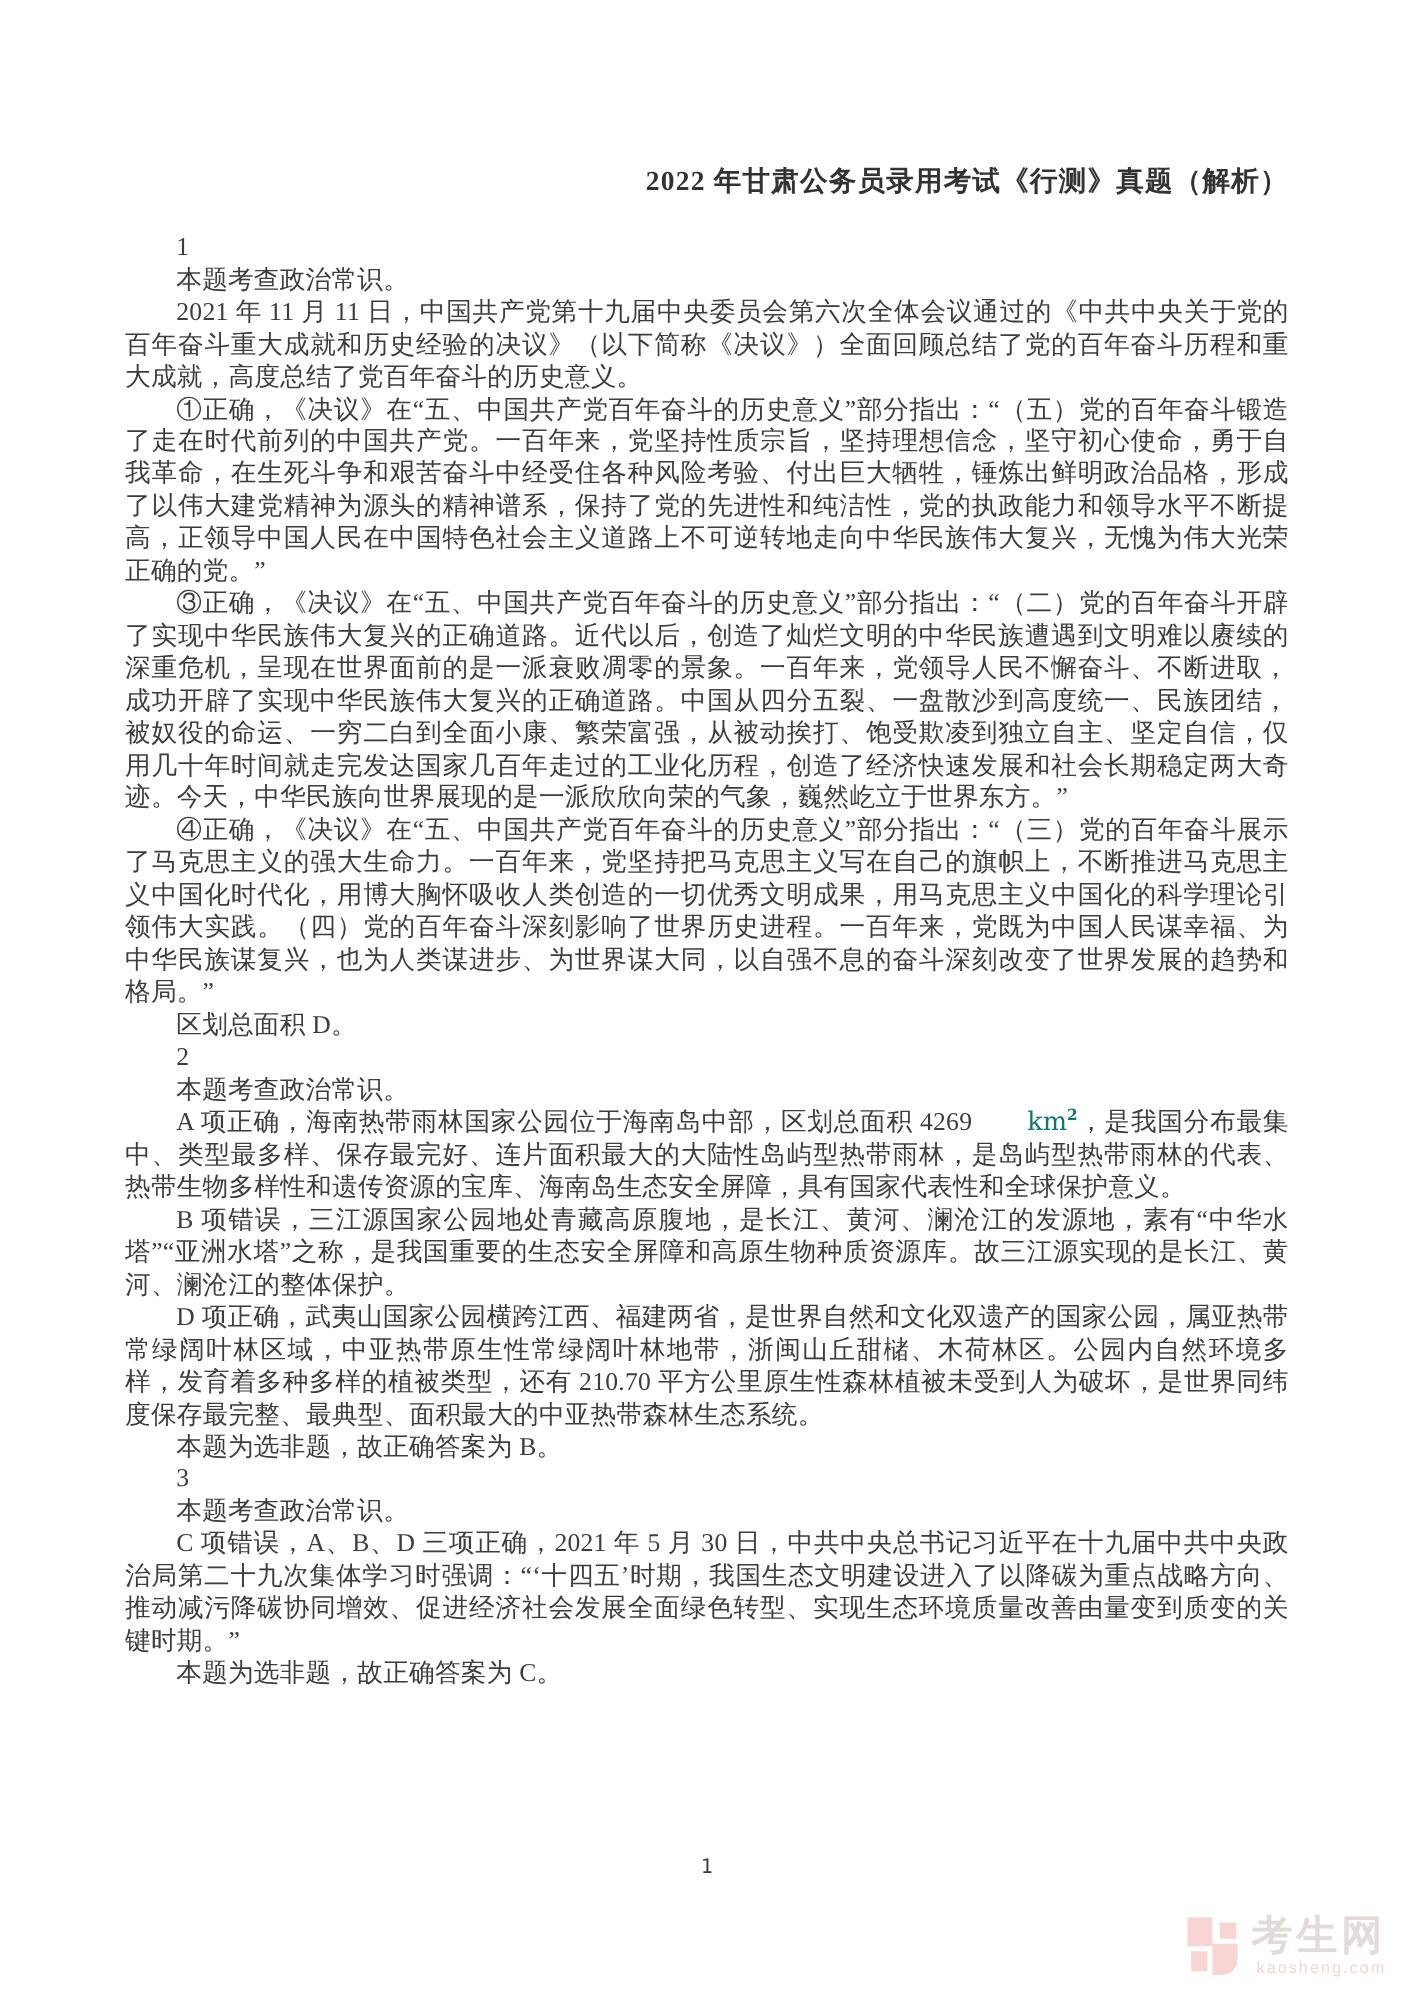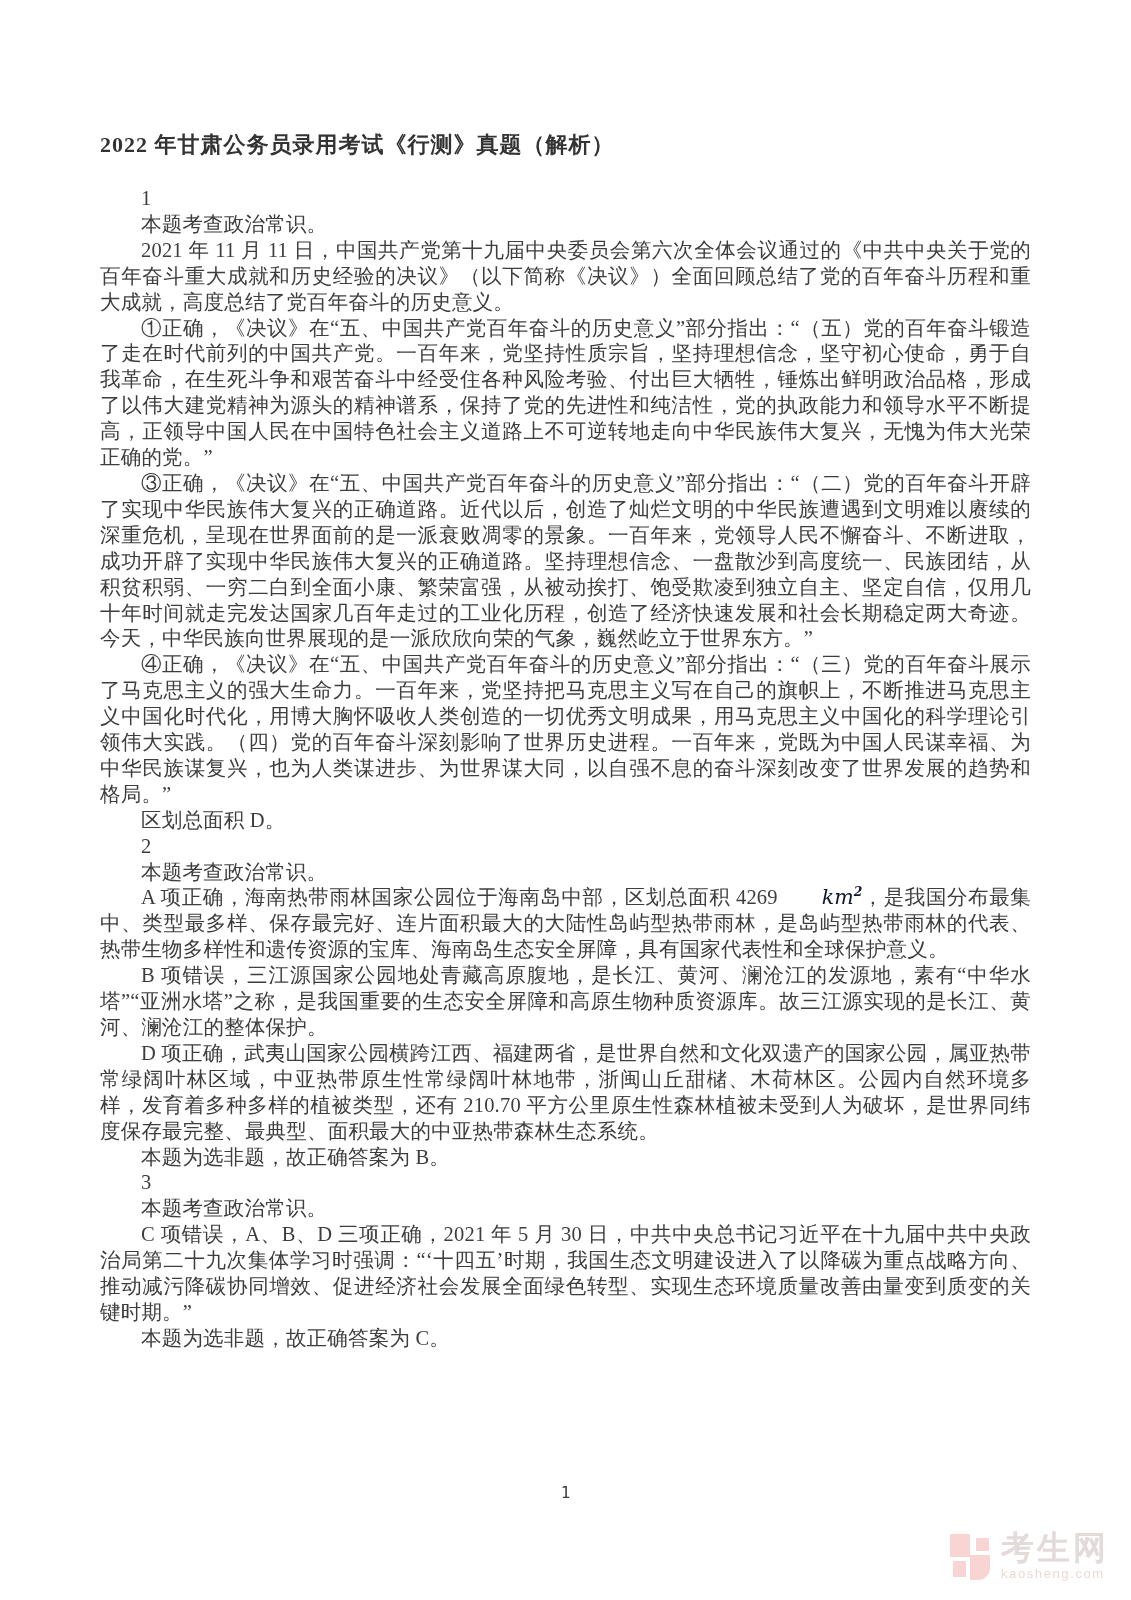--- a/index.html
+++ b/index.html
@@ -15,37 +15,36 @@
   .content {
     position: absolute;
     left: 100px;
     top: 130px;
     width: 931px;
   }
   .doc-title {
     margin: 0 0 26px 0;
     font-size: 22px;
     font-weight: bold;
-    text-align: left;
+    text-align: right;
     color: #333333;
     letter-spacing: 1px;
   }
   .para {
     margin: 0;
     font-size: 20.5px;
     line-height: 25.9px;
     text-align: justify;
     text-indent: 2em;
     letter-spacing: 0.2px;
     word-break: break-all;
   }
   .q-num { text-align: left; }
   .formula {
-    font-style: italic;
-    color: #0f172a;
+    color: #0f766e;
     font-family: "DejaVu Serif", serif;
     letter-spacing: 0;
     padding-left: 44px;
   }
   .formula sup {
     font-size: 0.6em;
     font-weight: bold;
     vertical-align: super;
     line-height: 0;
   }
@@ -81,35 +80,36 @@
     letter-spacing: 3px;
     color: #e3dbd9;
     text-align: right;
   }
   .wm-domain {
     margin-top: 3px;
     font-family: "Liberation Sans", sans-serif;
     font-size: 13px;
     letter-spacing: 1.6px;
     color: #ecd8d4;
+    text-align: right;
   }
 </style>
 </head>
 <body>
 
 <div class="page">
   <div class="content">
 
     <h1 class="doc-title">2022 年甘肃公务员录用考试《行测》真题（解析）</h1>
 
     <p class="para q-num">1</p>
     <p class="para">本题考查政治常识。</p>
     <p class="para">2021 年 11 月 11 日，中国共产党第十九届中央委员会第六次全体会议通过的《中共中央关于党的百年奋斗重大成就和历史经验的决议》（以下简称《决议》）全面回顾总结了党的百年奋斗历程和重大成就，高度总结了党百年奋斗的历史意义。</p>
     <p class="para">①正确，《决议》在“五、中国共产党百年奋斗的历史意义”部分指出：“（五）党的百年奋斗锻造了走在时代前列的中国共产党。一百年来，党坚持性质宗旨，坚持理想信念，坚守初心使命，勇于自我革命，在生死斗争和艰苦奋斗中经受住各种风险考验、付出巨大牺牲，锤炼出鲜明政治品格，形成了以伟大建党精神为源头的精神谱系，保持了党的先进性和纯洁性，党的执政能力和领导水平不断提高，正领导中国人民在中国特色社会主义道路上不可逆转地走向中华民族伟大复兴，无愧为伟大光荣正确的党。”</p>
-    <p class="para">③正确，《决议》在“五、中国共产党百年奋斗的历史意义”部分指出：“（二）党的百年奋斗开辟了实现中华民族伟大复兴的正确道路。近代以后，创造了灿烂文明的中华民族遭遇到文明难以赓续的深重危机，呈现在世界面前的是一派衰败凋零的景象。一百年来，党领导人民不懈奋斗、不断进取，成功开辟了实现中华民族伟大复兴的正确道路。坚持理想信念、一盘散沙到高度统一、民族团结，从积贫积弱、一穷二白到全面小康、繁荣富强，从被动挨打、饱受欺凌到独立自主、坚定自信，仅用几十年时间就走完发达国家几百年走过的工业化历程，创造了经济快速发展和社会长期稳定两大奇迹。今天，中华民族向世界展现的是一派欣欣向荣的气象，巍然屹立于世界东方。”</p>
+    <p class="para">③正确，《决议》在“五、中国共产党百年奋斗的历史意义”部分指出：“（二）党的百年奋斗开辟了实现中华民族伟大复兴的正确道路。近代以后，创造了灿烂文明的中华民族遭遇到文明难以赓续的深重危机，呈现在世界面前的是一派衰败凋零的景象。一百年来，党领导人民不懈奋斗、不断进取，成功开辟了实现中华民族伟大复兴的正确道路。中国从四分五裂、一盘散沙到高度统一、民族团结，被奴役的命运、一穷二白到全面小康、繁荣富强，从被动挨打、饱受欺凌到独立自主、坚定自信，仅用几十年时间就走完发达国家几百年走过的工业化历程，创造了经济快速发展和社会长期稳定两大奇迹。今天，中华民族向世界展现的是一派欣欣向荣的气象，巍然屹立于世界东方。”</p>
     <p class="para">④正确，《决议》在“五、中国共产党百年奋斗的历史意义”部分指出：“（三）党的百年奋斗展示了马克思主义的强大生命力。一百年来，党坚持把马克思主义写在自己的旗帜上，不断推进马克思主义中国化时代化，用博大胸怀吸收人类创造的一切优秀文明成果，用马克思主义中国化的科学理论引领伟大实践。（四）党的百年奋斗深刻影响了世界历史进程。一百年来，党既为中国人民谋幸福、为中华民族谋复兴，也为人类谋进步、为世界谋大同，以自强不息的奋斗深刻改变了世界发展的趋势和格局。”</p>
     <p class="para">区划总面积 D。</p>
 
     <p class="para q-num">2</p>
     <p class="para">本题考查政治常识。</p>
     <p class="para"><span>A 项正确，海南热带雨林国家公园位于海南岛中部，区划总面积 4269</span><span class="formula"><span>km</span><sup>2</sup></span><span>，是我国分布最集中、类型最多样、保存最完好、连片面积最大的大陆性岛屿型热带雨林，是岛屿型热带雨林的代表、热带生物多样性和遗传资源的宝库、海南岛生态安全屏障，具有国家代表性和全球保护意义。</span></p>
     <p class="para">B 项错误，三江源国家公园地处青藏高原腹地，是长江、黄河、澜沧江的发源地，素有“中华水塔”“亚洲水塔”之称，是我国重要的生态安全屏障和高原生物种质资源库。故三江源实现的是长江、黄河、澜沧江的整体保护。</p>
     <p class="para">D 项正确，武夷山国家公园横跨江西、福建两省，是世界自然和文化双遗产的国家公园，属亚热带常绿阔叶林区域，中亚热带原生性常绿阔叶林地带，浙闽山丘甜槠、木荷林区。公园内自然环境多样，发育着多种多样的植被类型，还有 210.70 平方公里原生性森林植被未受到人为破坏，是世界同纬度保存最完整、最典型、面积最大的中亚热带森林生态系统。</p>
     <p class="para">本题为选非题，故正确答案为 B。</p>
 

